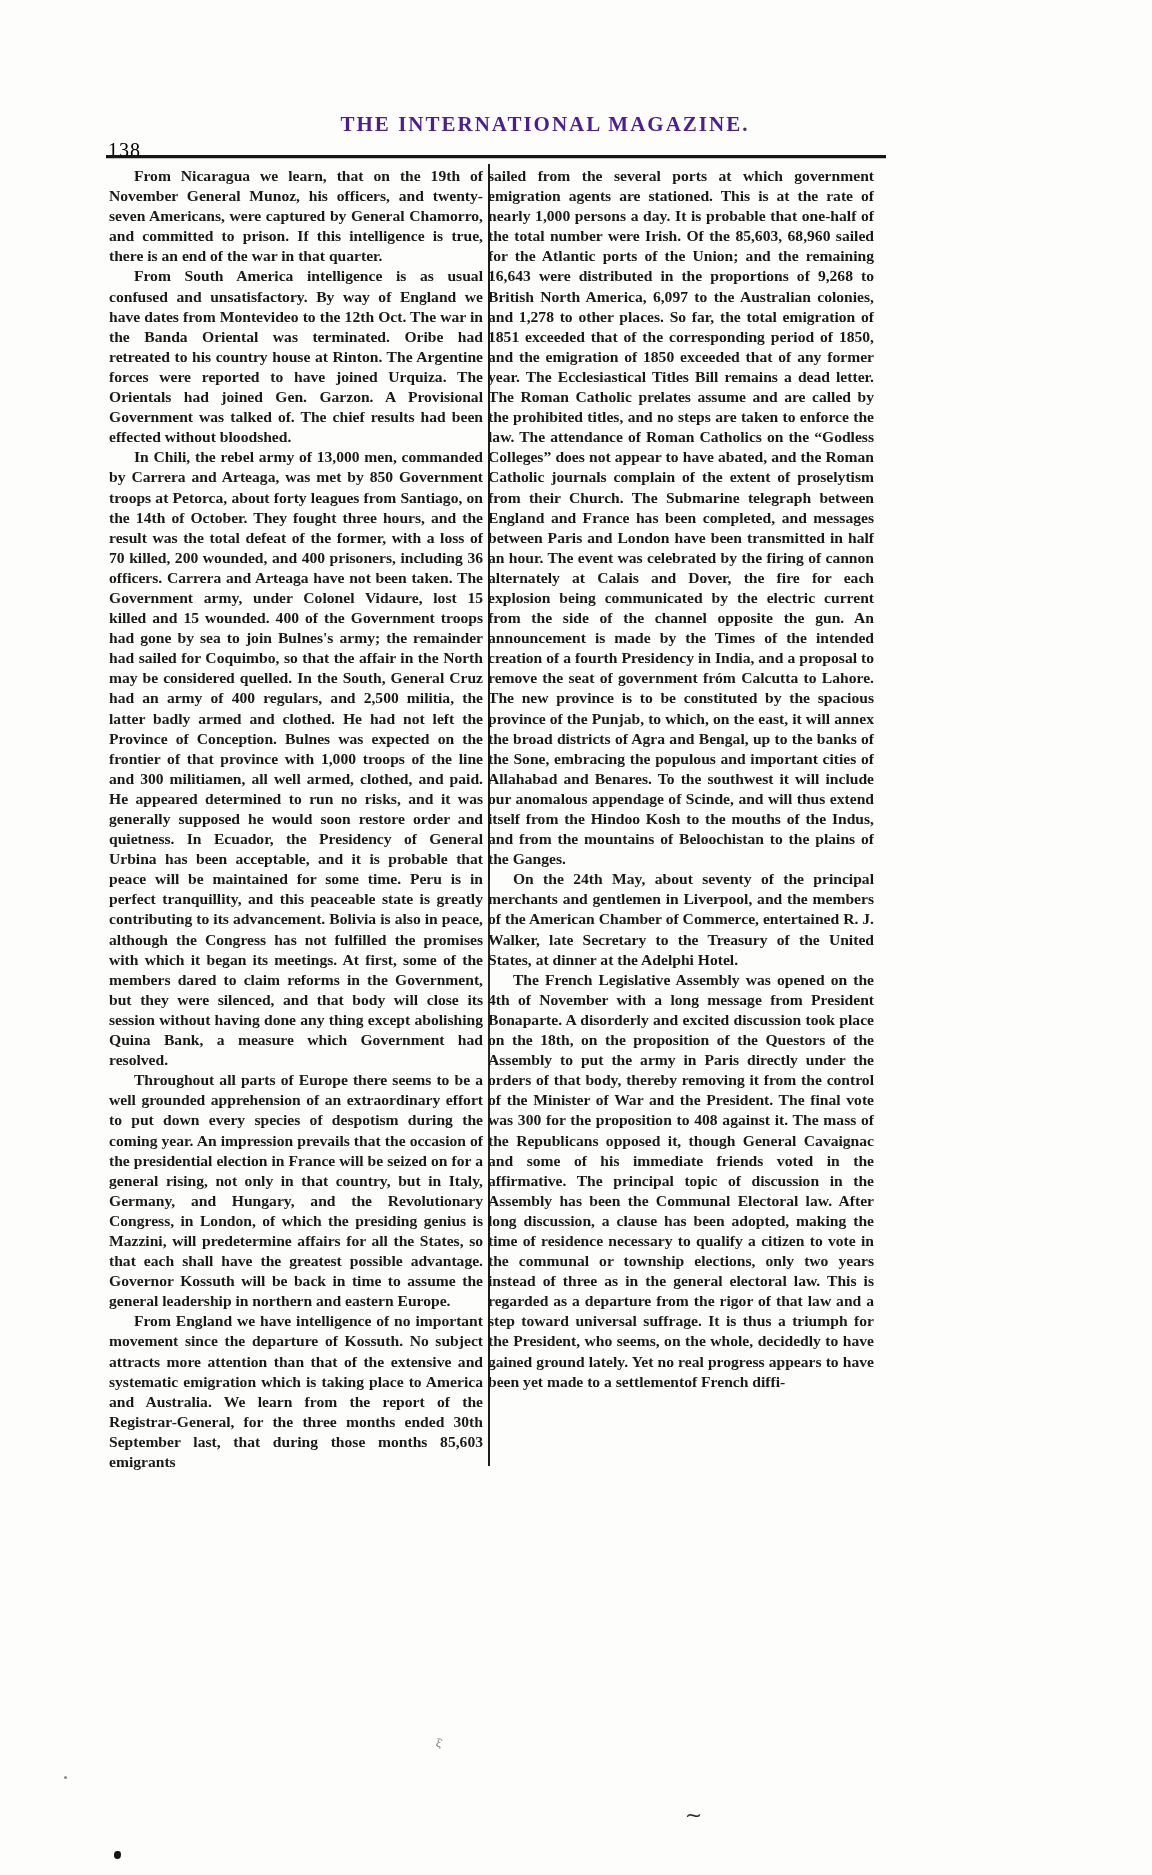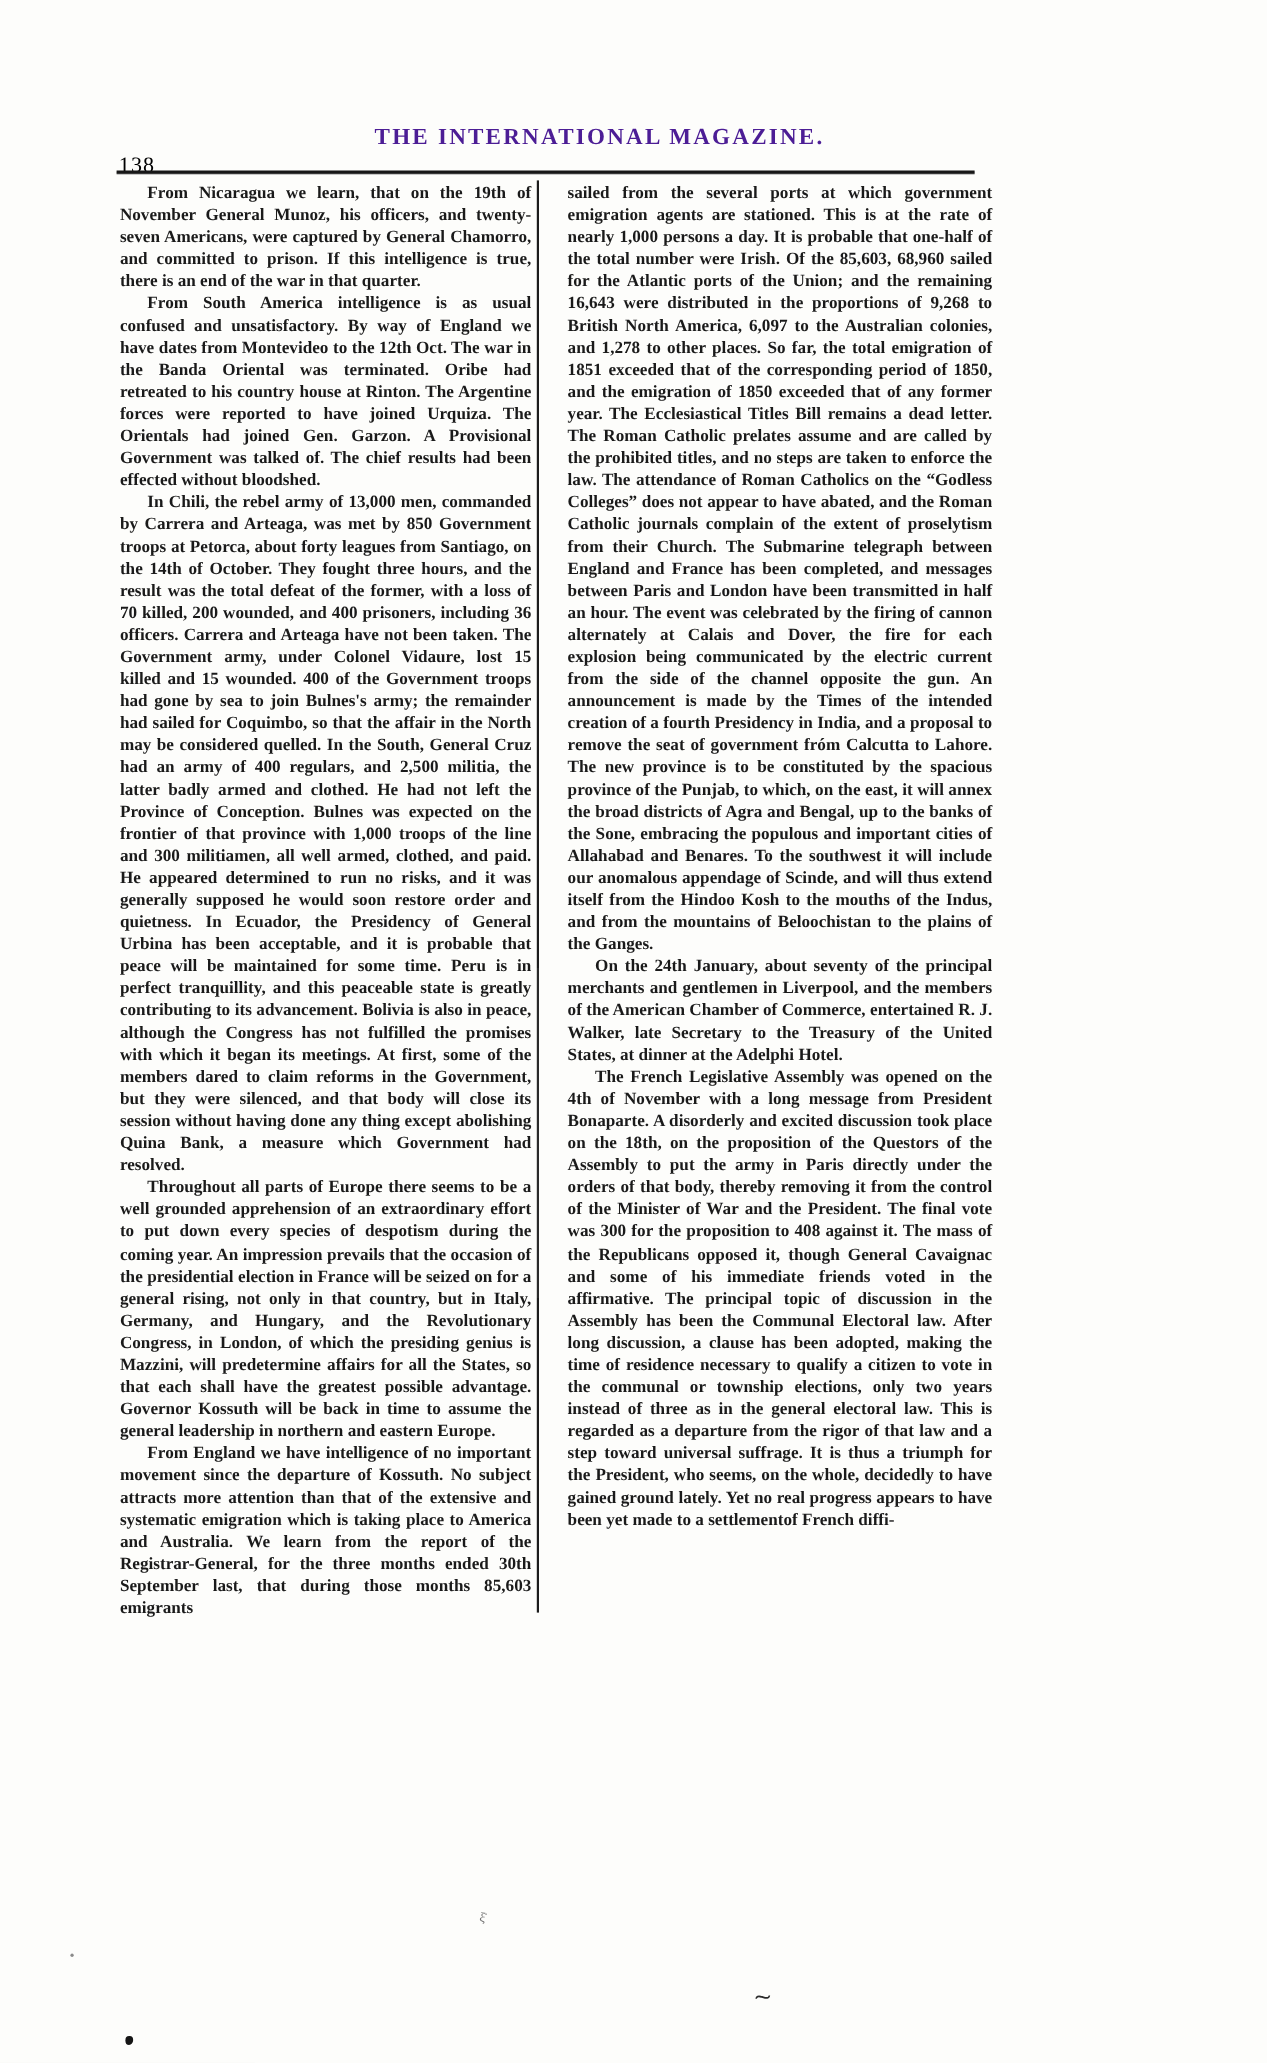--- a/index.html
+++ b/index.html
@@ -31,21 +31,21 @@
   }
   .column{
     position:absolute;top:166px;
     text-align:justify;
     font-size:15.6px;line-height:20.1px;
     color:#1a1a1a;
     text-rendering:optimizeLegibility;
     font-weight:bold;
   }
   .column-left{left:109px;width:374px;}
-  .column-right{left:516px;width:386px;}
+  .column-right{left:488px;width:386px;}
   .column p{margin:0;padding:0;}
   .column p.indent{text-indent:1.6em;}
   .column-rule{
     position:absolute;left:488px;top:164px;width:2px;height:1302px;
     background:linear-gradient(#1c1c1c 0 55%, #2a2a2a 55% 78%, #1c1c1c 78% 100%);
   }
   .ink-smudge{
     position:absolute;left:436px;top:1736px;
     font-size:12px;color:#6f6f6f;transform:rotate(8deg);
     letter-spacing:-2px;
@@ -79,21 +79,21 @@
       <p class="indent">From South America intelligence is as usual confused and unsatisfactory. By way of England we have dates from Montevideo to the 12th Oct. The war in the Banda Oriental was terminated. Oribe had retreated to his country house at Rinton. The Argentine forces were reported to have joined Urquiza. The Orientals had joined Gen. Garzon. A Provisional Government was talked of. The chief results had been effected without bloodshed.</p>
       <p class="indent">In Chili, the rebel army of 13,000 men, commanded by Carrera and Arteaga, was met by 850 Government troops at Petorca, about forty leagues from Santiago, on the 14th of October. They fought three hours, and the result was the total defeat of the former, with a loss of 70 killed, 200 wounded, and 400 prisoners, including 36 officers. Carrera and Arteaga have not been taken. The Government army, under Colonel Vidaure, lost 15 killed and 15 wounded. 400 of the Government troops had gone by sea to join Bulnes's army; the remainder had sailed for Coquimbo, so that the affair in the North may be considered quelled. In the South, General Cruz had an army of 400 regulars, and 2,500 militia, the latter badly armed and clothed. He had not left the Province of Conception. Bulnes was expected on the frontier of that province with 1,000 troops of the line and 300 militiamen, all well armed, clothed, and paid. He appeared determined to run no risks, and it was generally supposed he would soon restore order and quietness. In Ecuador, the Presidency of General Urbina has been acceptable, and it is probable that peace will be maintained for some time. Peru is in perfect tranquillity, and this peaceable state is greatly contributing to its advancement. Bolivia is also in peace, although the Congress has not fulfilled the promises with which it began its meetings. At first, some of the members dared to claim reforms in the Government, but they were silenced, and that body will close its session without having done any thing except abolishing Quina Bank, a measure which Government had resolved.</p>
       <p class="indent">Throughout all parts of Europe there seems to be a well grounded apprehension of an extraordinary effort to put down every species of despotism during the coming year. An impression prevails that the occasion of the presidential election in France will be seized on for a general rising, not only in that country, but in Italy, Germany, and Hungary, and the Revolutionary Congress, in London, of which the presiding genius is Mazzini, will predetermine affairs for all the States, so that each shall have the greatest possible advantage. Governor Kossuth will be back in time to assume the general leadership in northern and eastern Europe.</p>
       <p class="indent">From England we have intelligence of no important movement since the departure of Kossuth. No subject attracts more attention than that of the extensive and systematic emigration which is taking place to America and Australia. We learn from the report of the Registrar-General, for the three months ended 30th September last, that during those months 85,603 emigrants</p>
     </div>
 
   <div class="column-rule"></div>
 
   <div class="column column-right">
       <p>sailed from the several ports at which government emigration agents are stationed. This is at the rate of nearly 1,000 persons a day. It is probable that one-half of the total number were Irish. Of the 85,603, 68,960 sailed for the Atlantic ports of the Union; and the remaining 16,643 were distributed in the proportions of 9,268 to British North America, 6,097 to the Australian colonies, and 1,278 to other places. So far, the total emigration of 1851 exceeded that of the corresponding period of 1850, and the emigration of 1850 exceeded that of any former year. The Ecclesiastical Titles Bill remains a dead letter. The Roman Catholic prelates assume and are called by the prohibited titles, and no steps are taken to enforce the law. The attendance of Roman Catholics on the “Godless Colleges” does not appear to have abated, and the Roman Catholic journals complain of the extent of proselytism from their Church. The Submarine telegraph between England and France has been completed, and messages between Paris and London have been transmitted in half an hour. The event was celebrated by the firing of cannon alternately at Calais and Dover, the fire for each explosion being communicated by the electric current from the side of the channel opposite the gun. An announcement is made by the Times of the intended creation of a fourth Presidency in India, and a proposal to remove the seat of government fróm Calcutta to Lahore. The new province is to be constituted by the spacious province of the Punjab, to which, on the east, it will annex the broad districts of Agra and Bengal, up to the banks of the Sone, embracing the populous and important cities of Allahabad and Benares. To the southwest it will include our anomalous appendage of Scinde, and will thus extend itself from the Hindoo Kosh to the mouths of the Indus, and from the mountains of Beloochistan to the plains of the Ganges.</p>
-      <p class="indent">On the 24th January, about seventy of the principal merchants and gentlemen in Liverpool, and the members of the American Chamber of Commerce, entertained R. J. Walker, late Secretary to the Treasury of the United States, at dinner at the Adelphi Hotel.</p>
+      <p class="indent">On the 24th May, about seventy of the principal merchants and gentlemen in Liverpool, and the members of the American Chamber of Commerce, entertained R. J. Walker, late Secretary to the Treasury of the United States, at dinner at the Adelphi Hotel.</p>
       <p class="indent">The French Legislative Assembly was opened on the 4th of November with a long message from President Bonaparte. A disorderly and excited discussion took place on the 18th, on the proposition of the Questors of the Assembly to put the army in Paris directly under the orders of that body, thereby removing it from the control of the Minister of War and the President. The final vote was 300 for the proposition to 408 against it. The mass of the Republicans opposed it, though General Cavaignac and some of his immediate friends voted in the affirmative. The principal topic of discussion in the Assembly has been the Communal Electoral law. After long discussion, a clause has been adopted, making the time of residence necessary to qualify a citizen to vote in the communal or township elections, only two years instead of three as in the general electoral law. This is regarded as a departure from the rigor of that law and a step toward universal suffrage. It is thus a triumph for the President, who seems, on the whole, decidedly to have gained ground lately. Yet no real progress appears to have been yet made to a settlementof French diffi-</p>
     </div>
 
   <div class="ink-smudge">ξ˙</div>
 
   <div class="ink-tilde">⁓</div>
 
   <div class="ink-speck"></div>
 
   <div class="ink-dot"></div>

